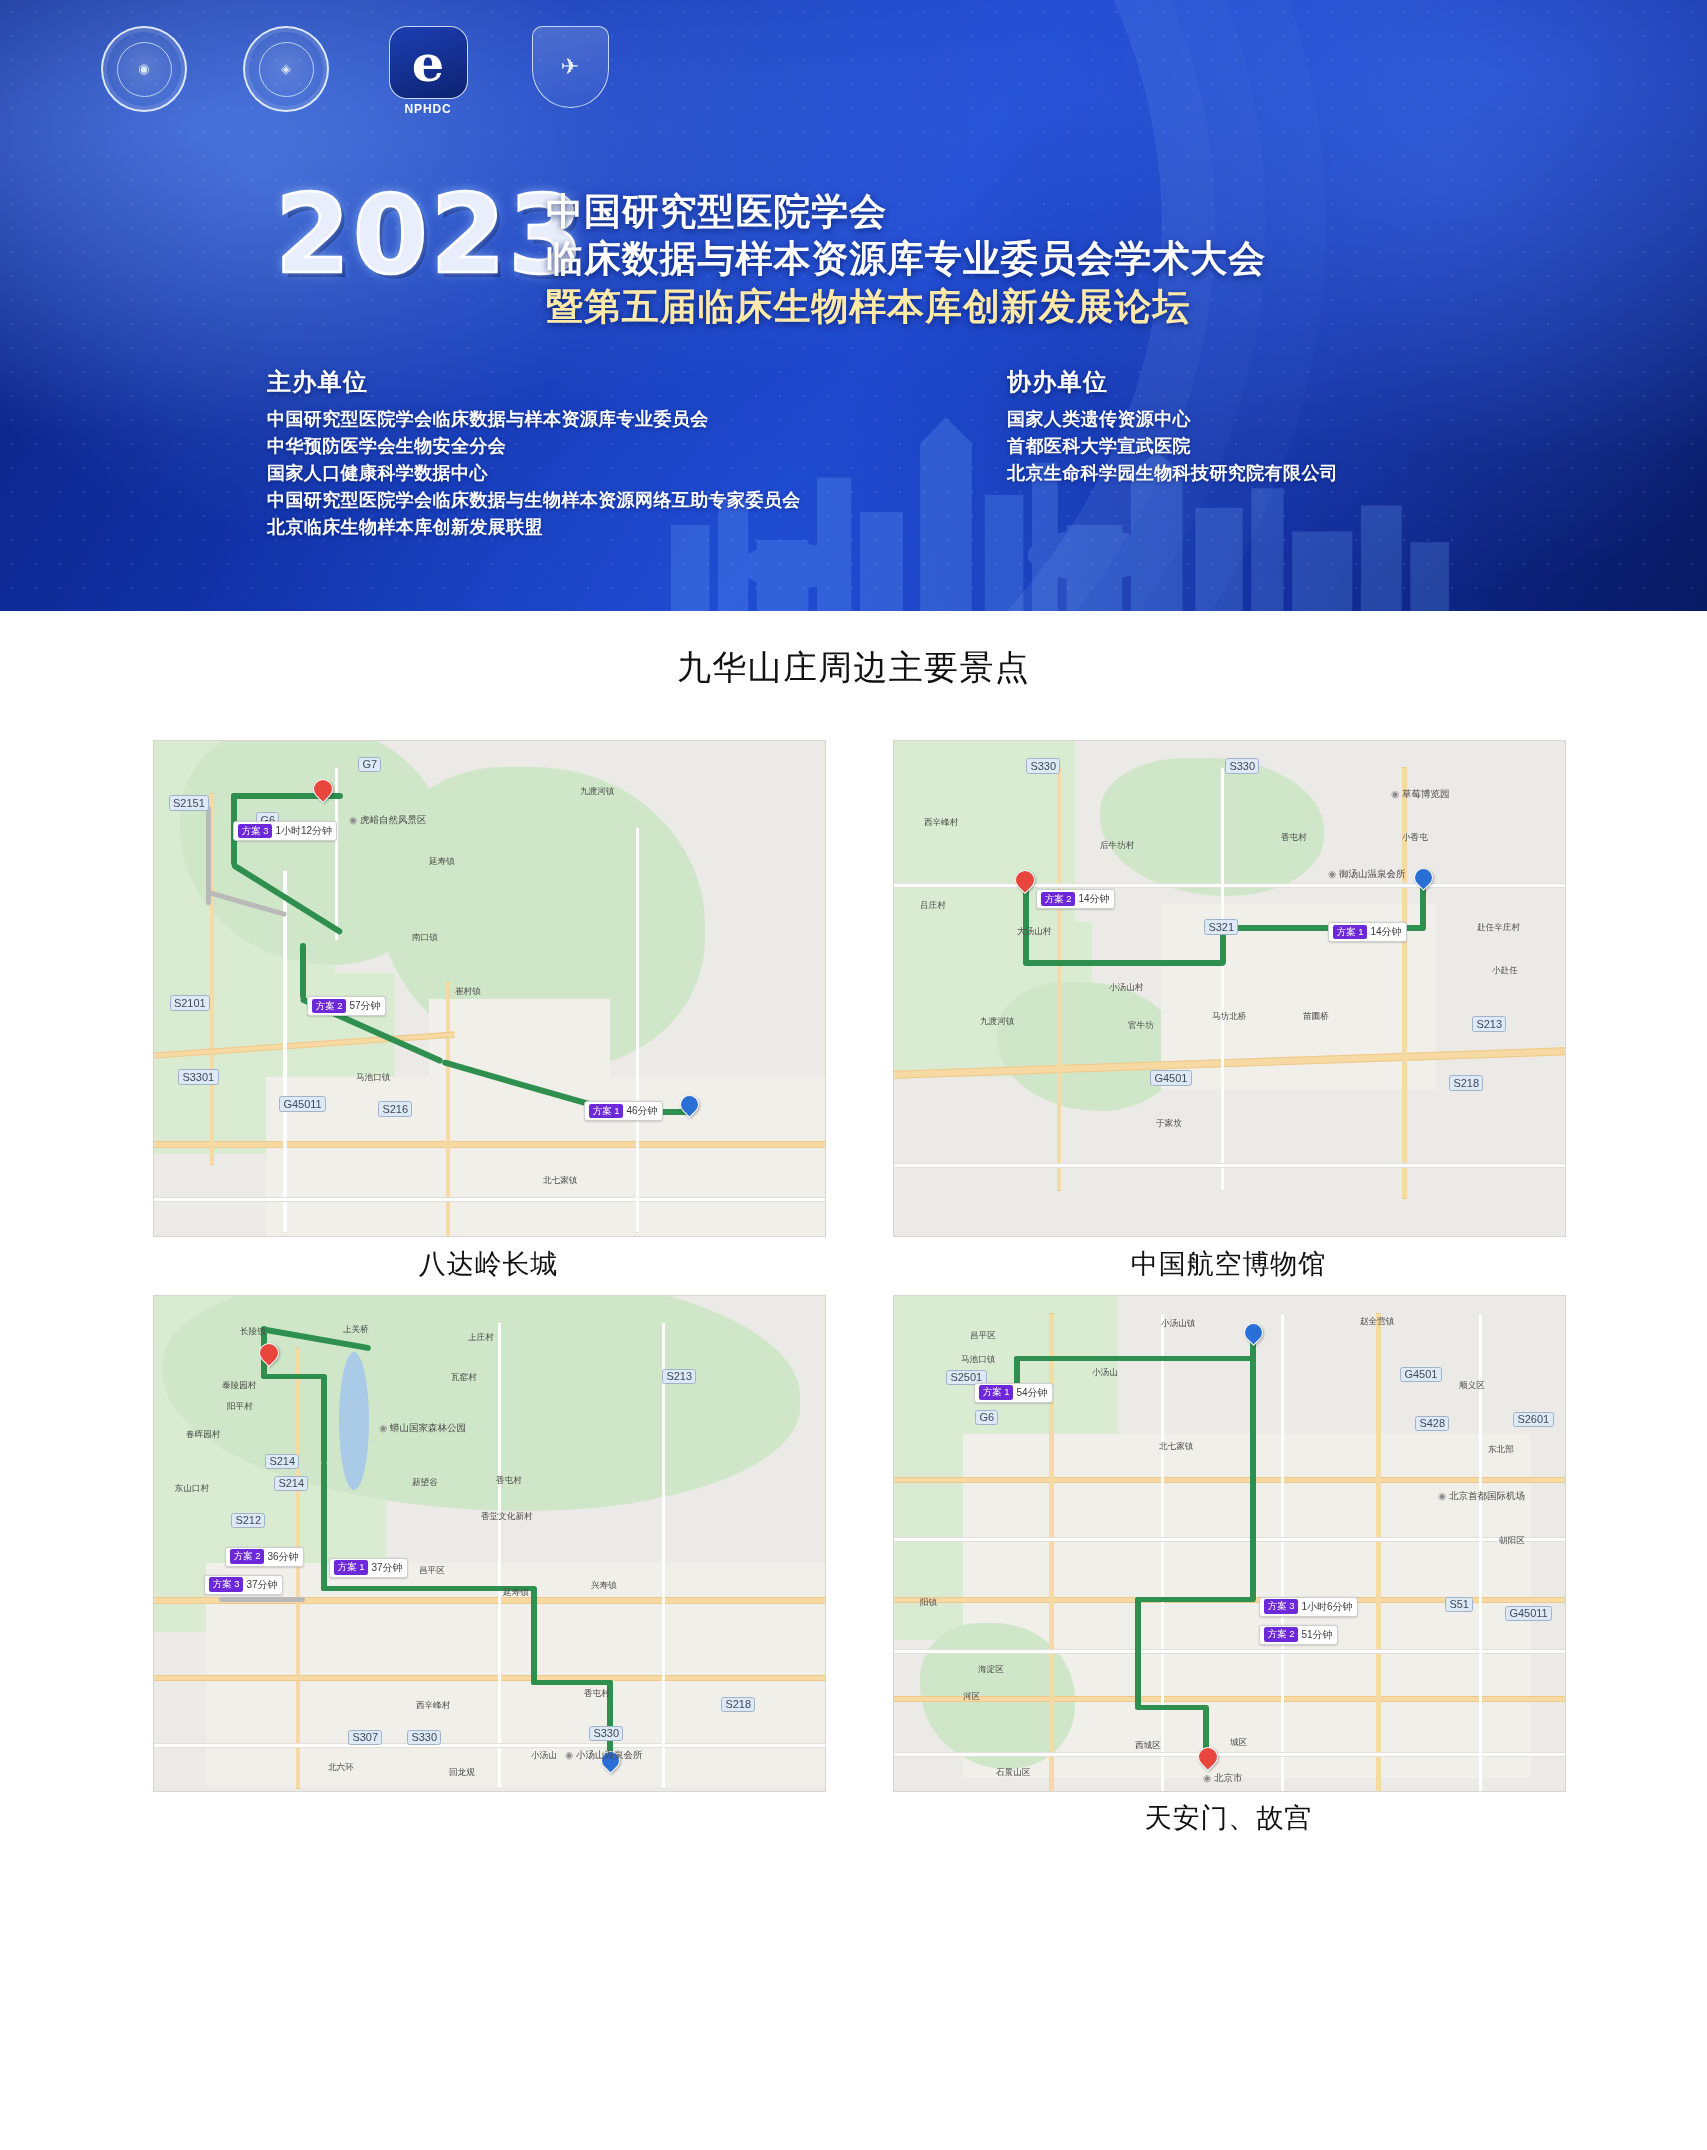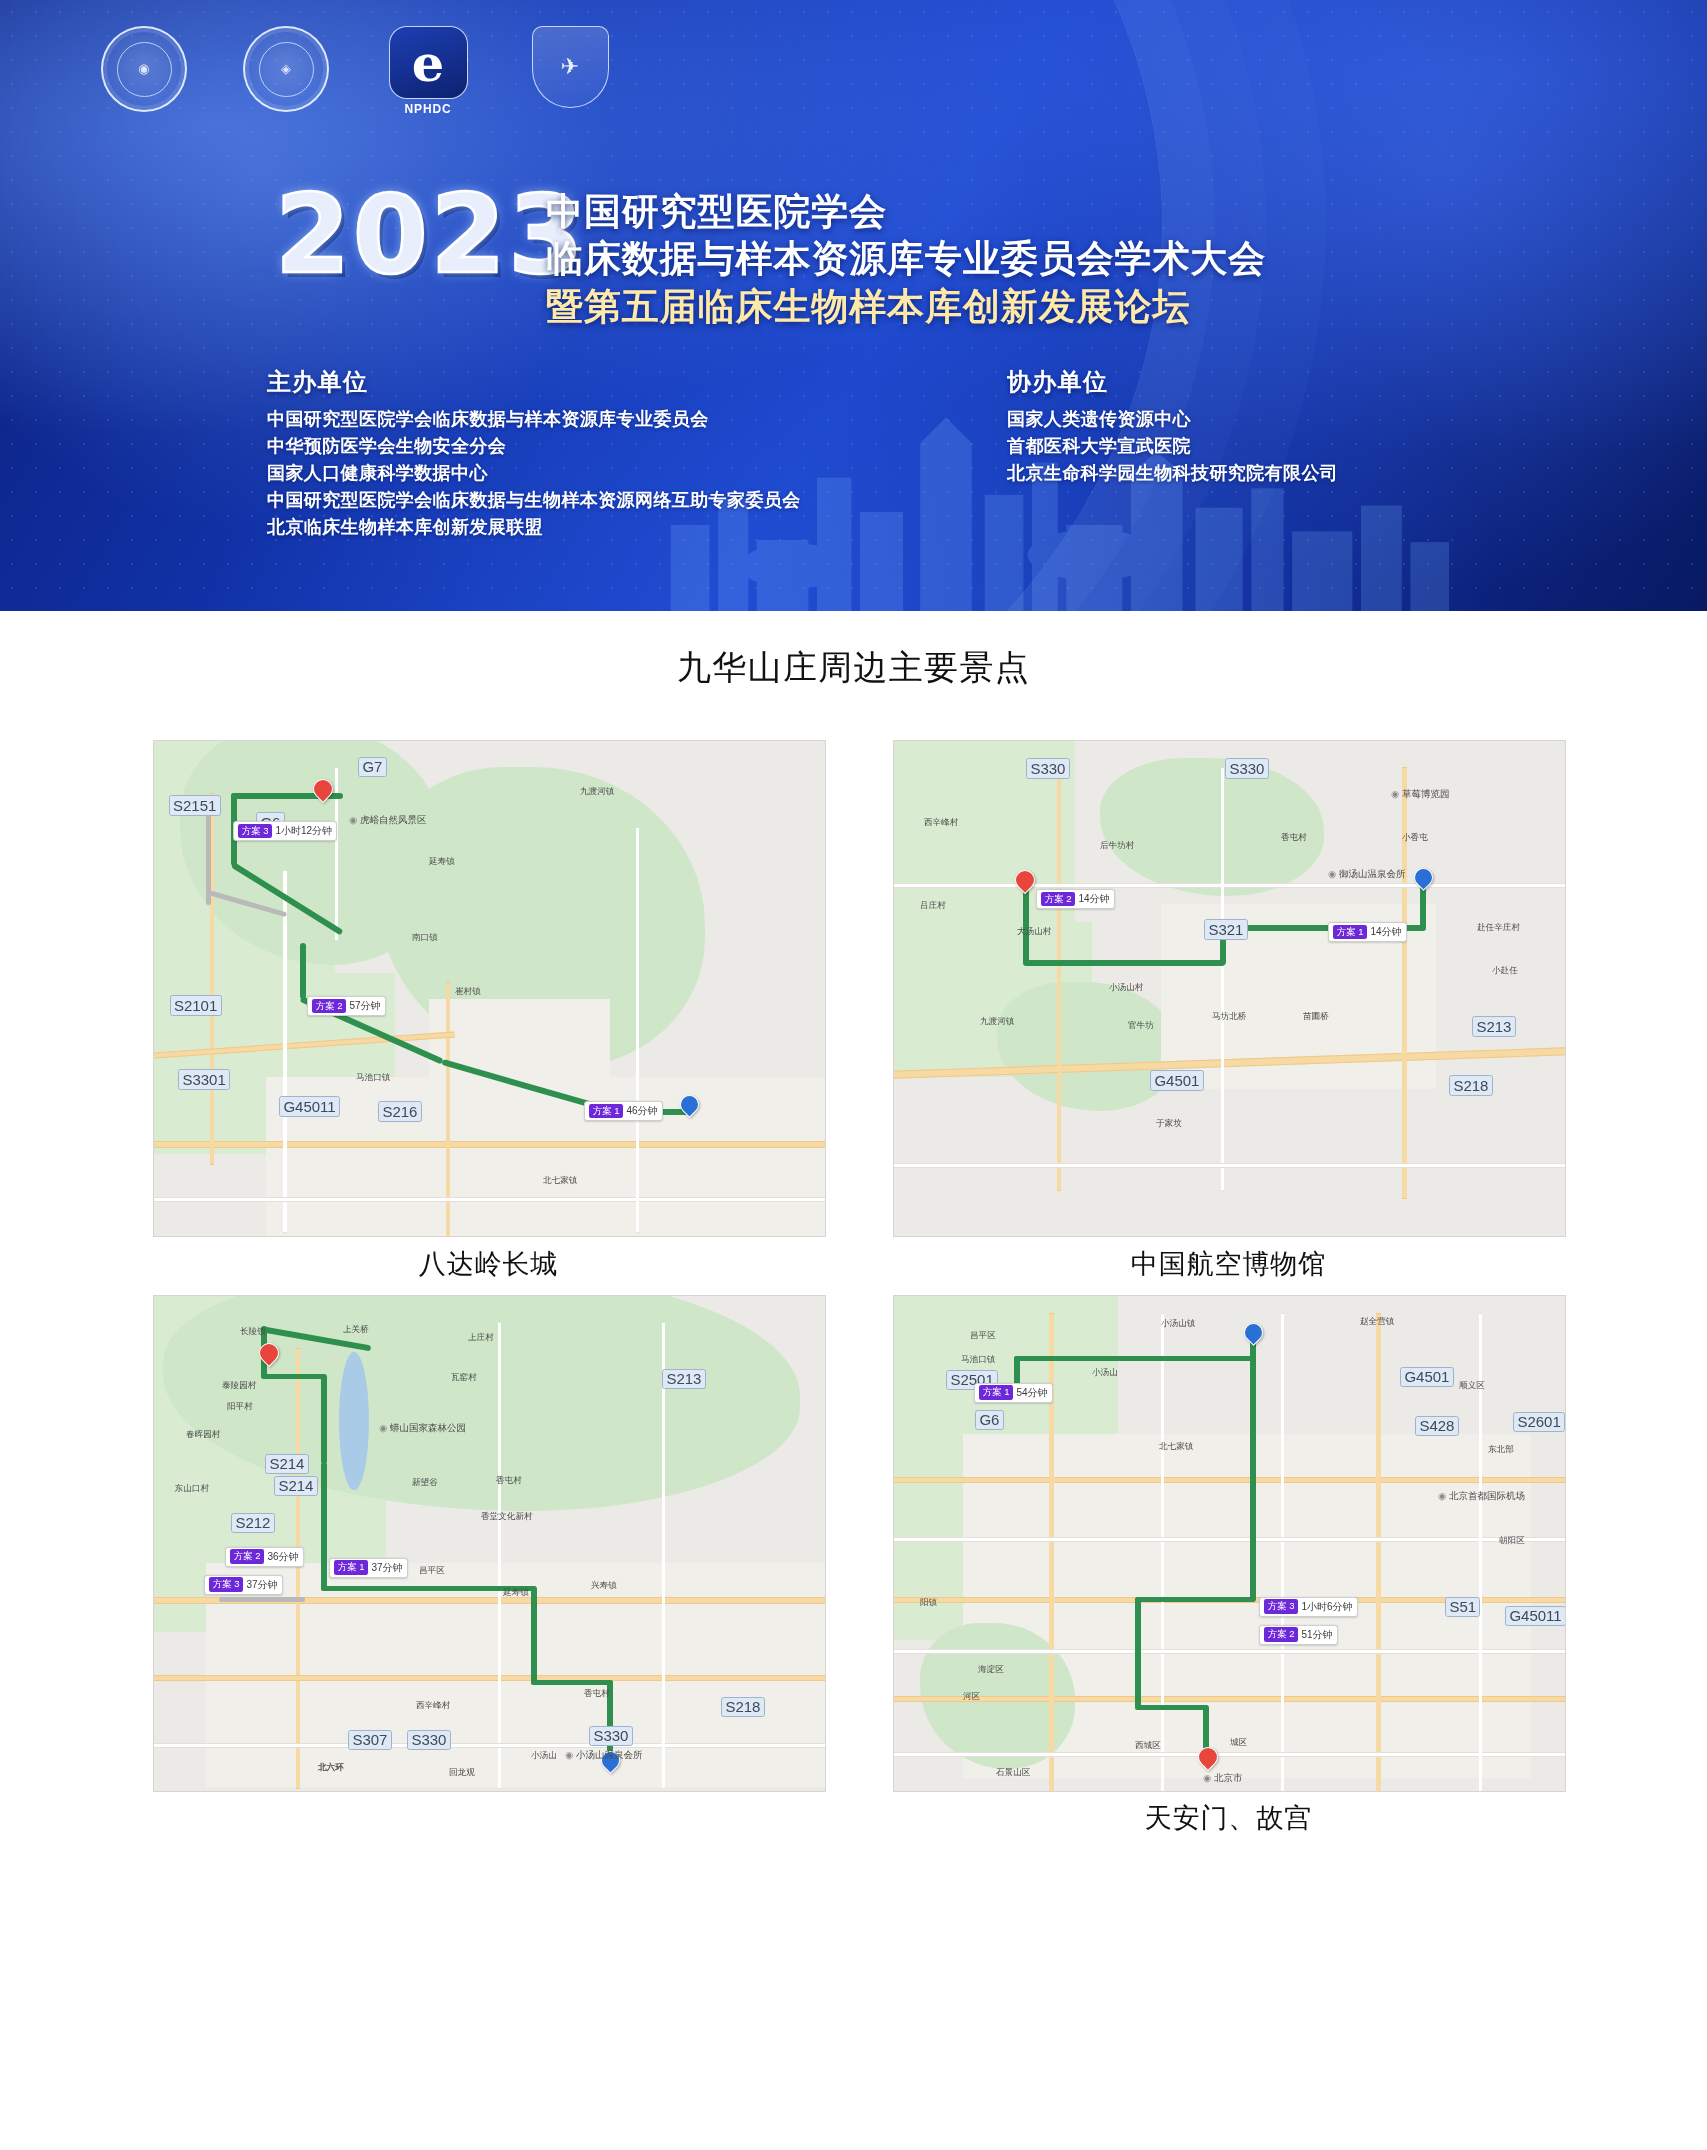--- a/index.html
+++ b/index.html
@@ -298,21 +298,21 @@
     color: #6b6b6b;
     white-space: nowrap;
   }
   .mp-label.dark { color: #4a4a4a; }
   .mp-shield {
     position: absolute;
     background: #dfe9f5;
     border: 0.9px solid #9fb4cc;
     border-radius: 2.6px;
     font-family: "Liberation Sans", sans-serif;
-    font-size: 15px;
+    font-size: 11px;
     color: #3c4a5c;
     padding: 0.9px 3.4px;
     white-space: nowrap;
   }
   .mp-pin {
     position: absolute;
     width: 18px;
     height: 18px;
     background: #e8453c;
     border-radius: 50% 50% 50% 0;
@@ -639,21 +639,21 @@
         <div class="mp-label dark" style="left:258px; top:181px;">新望谷</div>
         <div class="mp-label dark" style="left:342px; top:179px;">香屯村</div>
         <div class="mp-label dark" style="left:327px; top:215px;">香堂文化新村</div>
         <div class="mp-label dark" style="left:265px; top:269px;">昌平区</div>
         <div class="mp-label dark" style="left:349px; top:291px;">延寿镇</div>
         <div class="mp-label dark" style="left:437px;top:284px;">兴寿镇</div>
         <div class="mp-label dark" style="left:262px; top:404px;">西辛峰村</div>
         <div class="mp-label dark" style="left:430px;top:392px;">香屯村</div>
         <div class="mp-label dark" style="left:377px; top:454px;">小汤山</div>
         <div class="mp-poi" style="left:411px; top:453px;">小汤山温泉会所</div>
-        <div class="mp-label dark" style="left:164px; top:466px;font-weight:bold;">北六环</div>
+        <div class="mp-label dark" style="left:174px; top:466px;">北六环</div>
         <div class="mp-label dark" style="left:295px; top:471px;">回龙观</div>
       </div>
     </div>
 
     <div class="map-cell">
       <div class="map-frame">
         <div class="mp-green2" style="left:-26px;top:-17px; width:224px; height:181px;"></div>
         <div class="mp-green2" style="left:422px;top:-26px; width:267px; height:163px;"></div>
         <div class="mp-urban" style="left:69px;top:138px; width:568px;height:344px;"></div>
         <div class="mp-green" style="left:26px;  top:327px; width:155px; height:146px;"></div>

